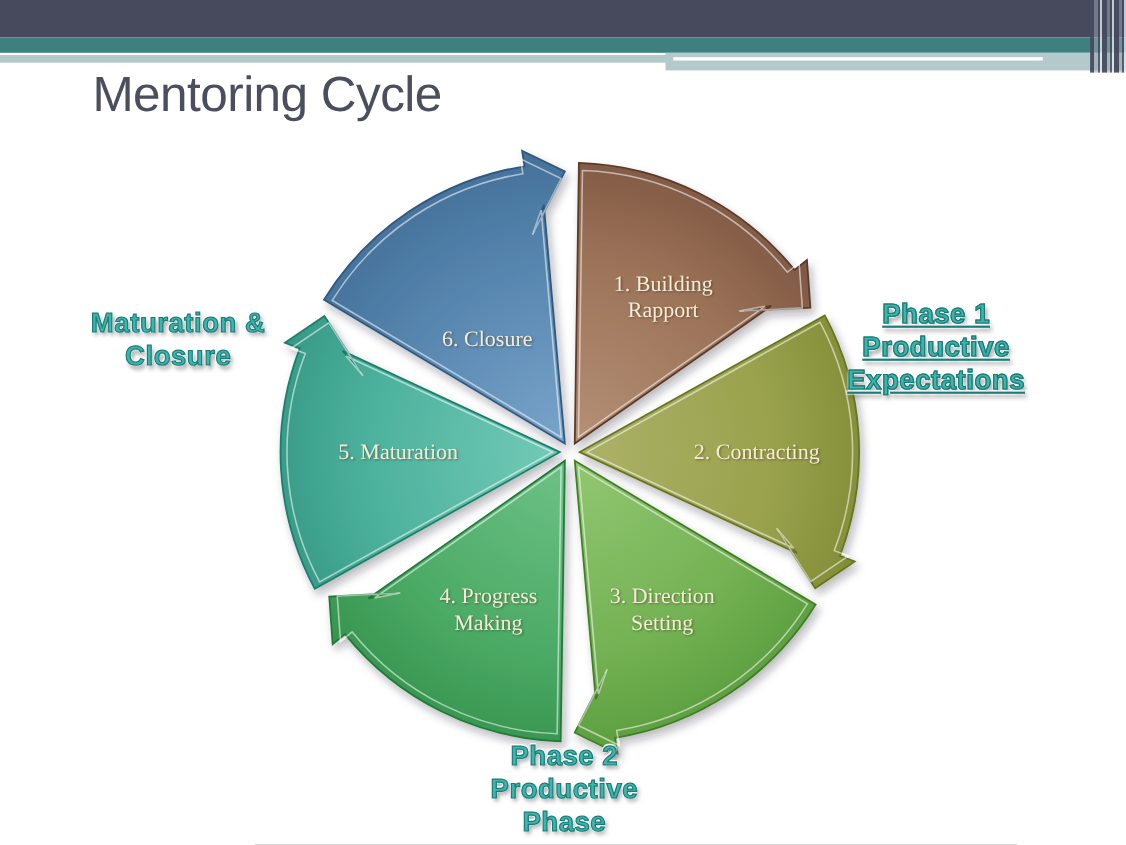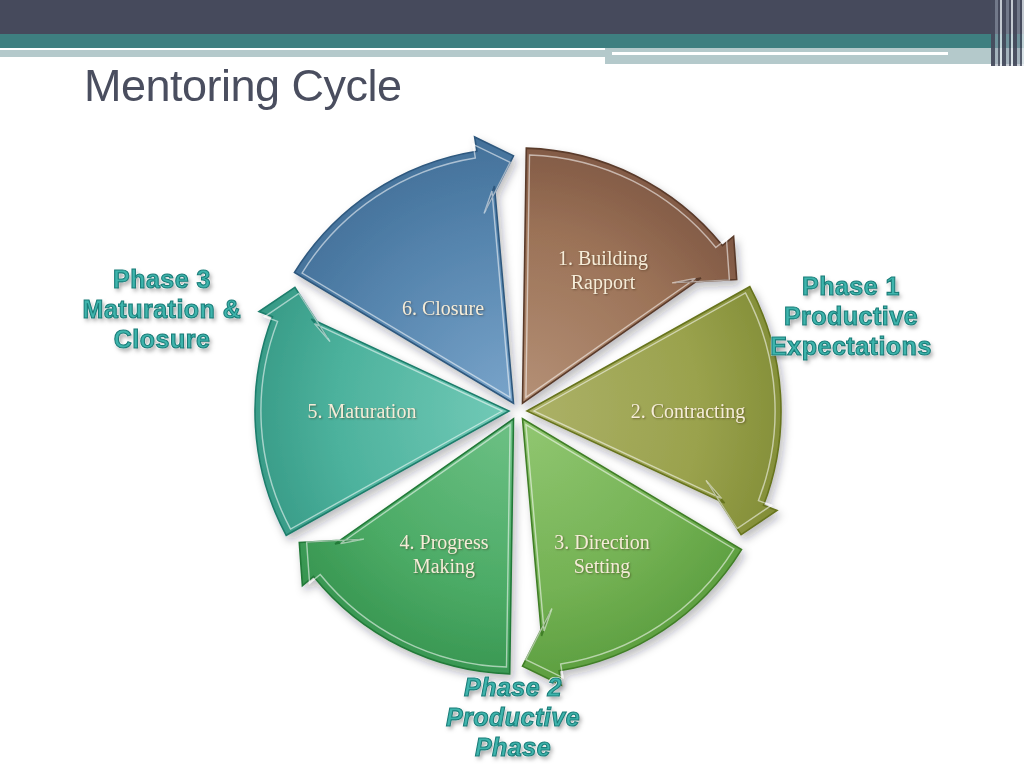--- a/index.html
+++ b/index.html
@@ -39,22 +39,22 @@
     position:absolute;transform:translate(-50%,-50%);
     text-align:center;font-weight:700;font-size:25px;line-height:1.2;
     color:#3eb4ac;-webkit-text-stroke:1.1px #1a7d79;letter-spacing:.5px;
     text-shadow:
       -1px -1px 0 rgba(255,255,255,.85),
        1px -1px 0 rgba(255,255,255,.6),
       -1px  1px 0 rgba(255,255,255,.6),
        2px  3px 4px rgba(80,80,80,.6);
     white-space:nowrap;
   }
-  .phase-1{left:851px;top:316px;}
-  .phase-2{left:513px;top:717px;font-style:italic;}
+  .phase-1{left:851px;top:316px;text-decoration:underline;}
+  .phase-2{left:513px;top:717px;}
   .phase-3{left:162px;top:309px;}
 </style>
 </head>
 <body>
 
 <div class="slide">
 
   <div class="hdr-dark"></div>
   <div class="hdr-teal"></div>
   <div class="hdr-light-right"></div>
@@ -154,18 +154,17 @@
     <div>Phase 1</div>
     <div>Productive</div>
     <div>Expectations</div>
   </div>
   <div class="phase-label phase-2">
     <div>Phase 2</div>
     <div>Productive</div>
     <div>Phase</div>
   </div>
   <div class="phase-label phase-3">
-    <div>Phase 3</div>
     <div>Maturation &amp;</div>
     <div>Closure</div>
   </div>
 
 </div>
 
 </body></html>

